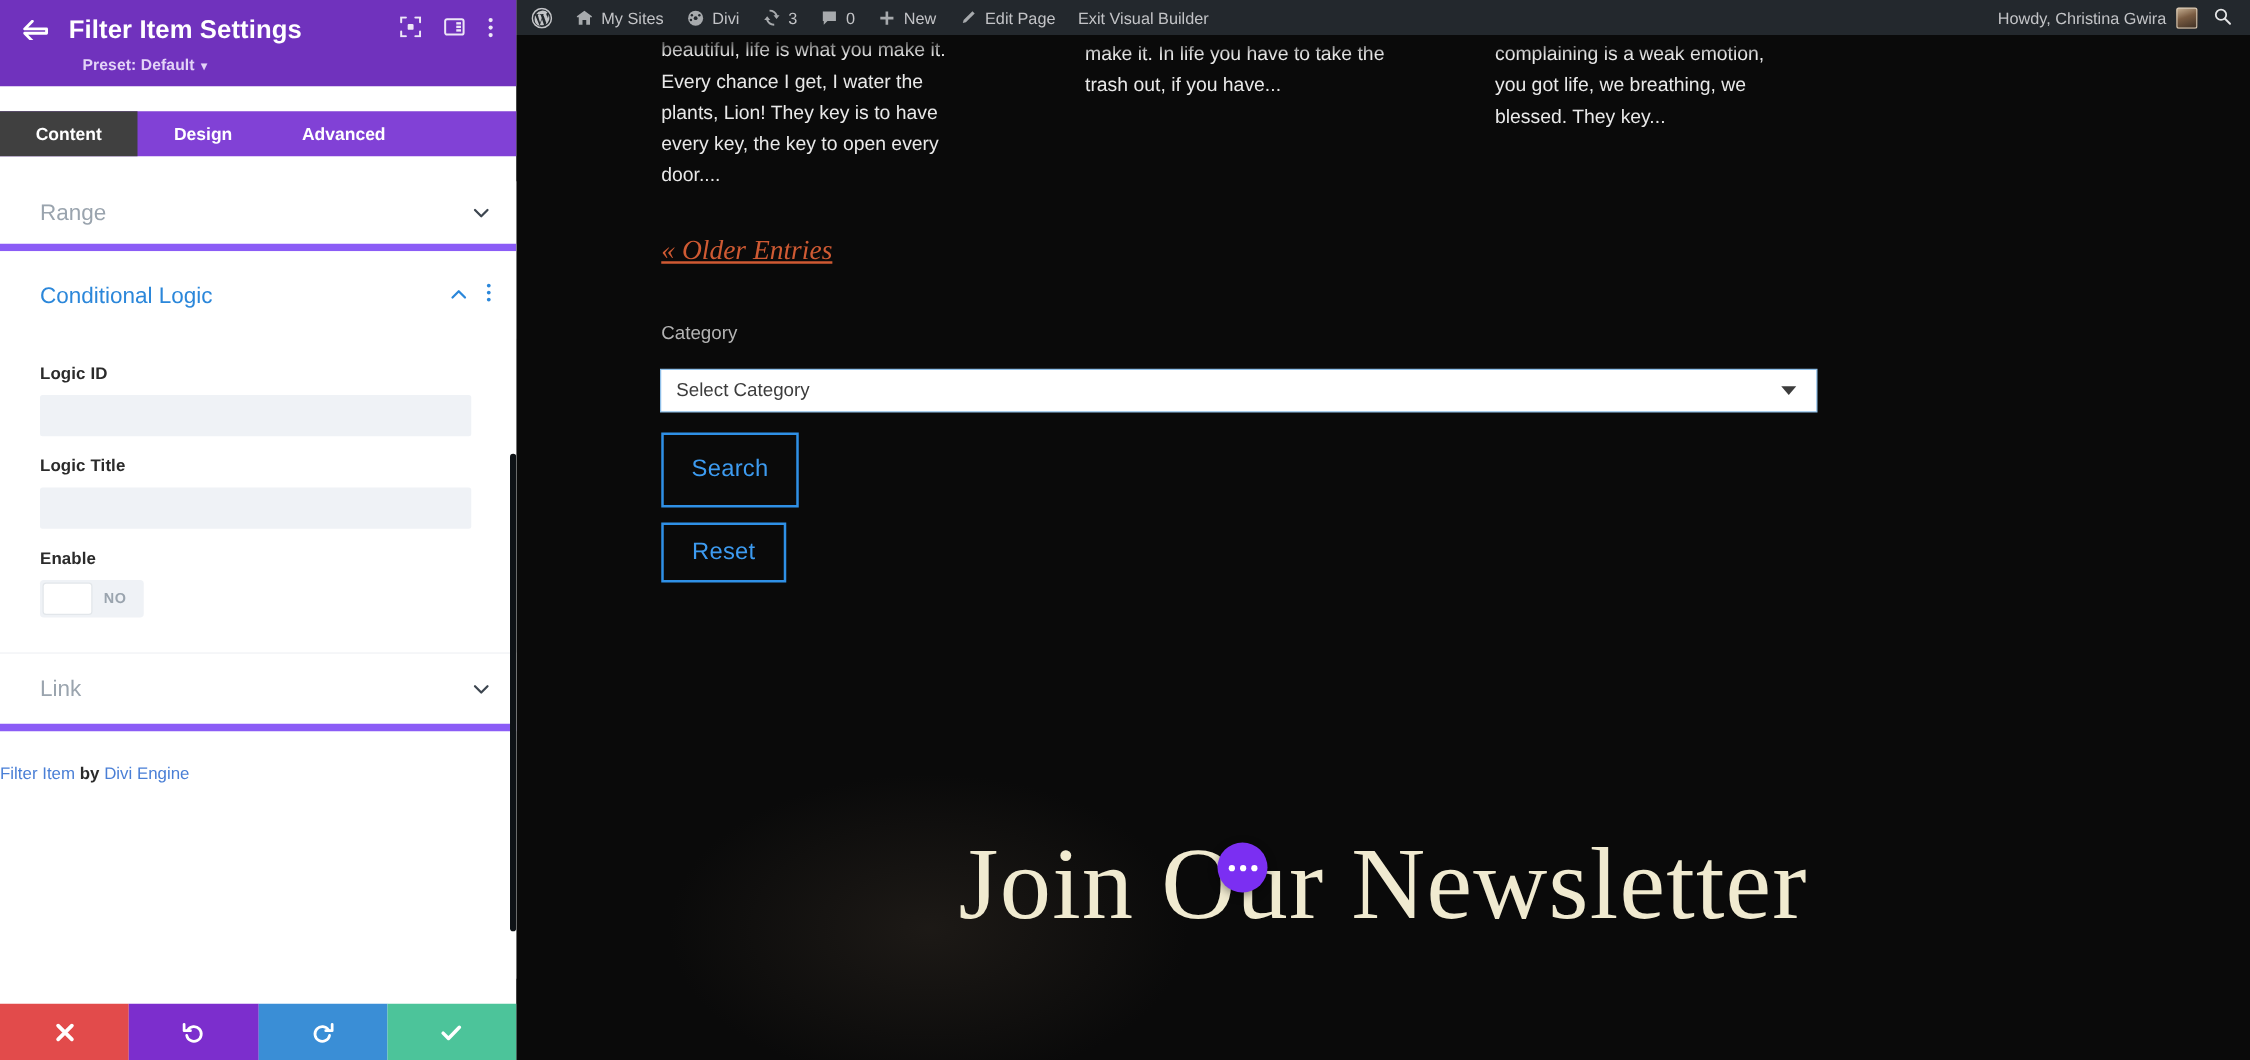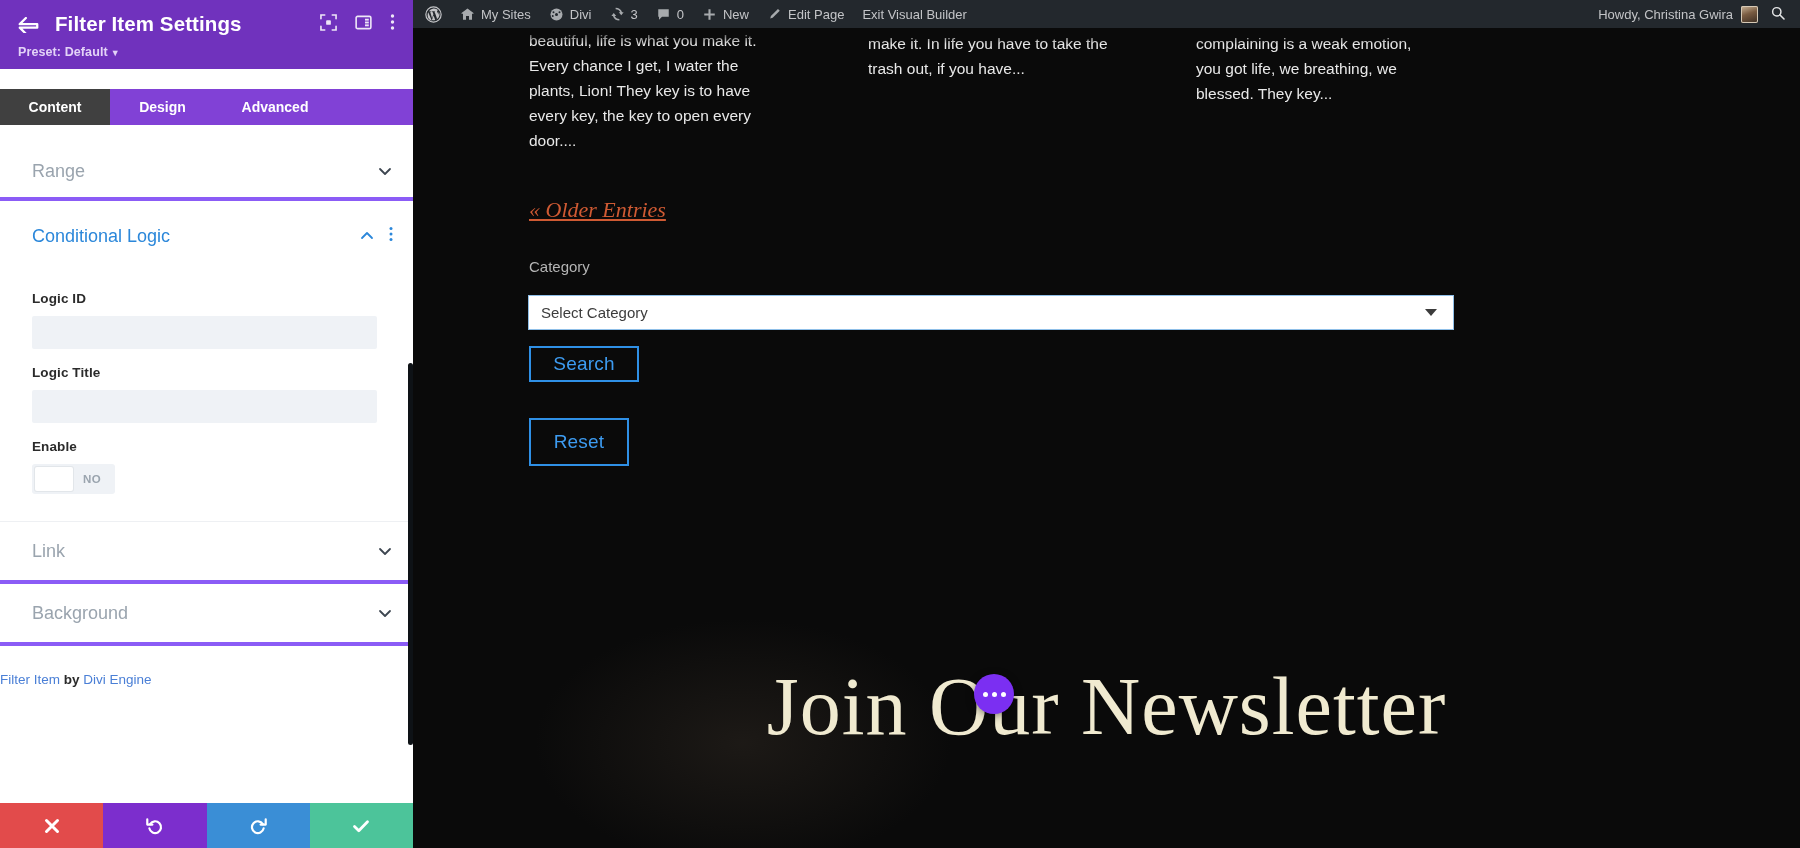--- a/index.html
+++ b/index.html
@@ -36,20 +36,21 @@
   }
   .panel-title {
     color: #fff; font-size: 20.5px; font-weight: 700;
     letter-spacing: .1px; flex: 1 1 auto; white-space: nowrap;
   }
   .header-icons { display: flex; align-items: center; gap: 18px; }
   .hicon { cursor: pointer; opacity: .88; display: block; }
   .preset-row {
     margin-top: 9px; color: #e3d3f7; font-size: 12.5px; font-weight: 700;
     letter-spacing: .1px;
+    margin-left: 48px;
   }
   .preset-row .caret { font-size: 9px; margin-left: 3px; }
 
   .tabs {
     display: flex; background: #8141d6; flex: 0 0 auto;
     height: 36px;
   }
   .tab {
     flex: 0 0 auto; color: #fff; font-size: 14px; font-weight: 600;
     display: flex; align-items: center; justify-content: center;
@@ -59,21 +60,21 @@
   .tab-1 { width: 105px; }
   .tab-2 { width: 120px; }
   .tab.active { background: #404040; }
 
   .panel-scroll {
     flex: 1 1 auto; overflow: hidden; position: relative; background: #fff;
   }
   .section-head {
     height: 56px; display: flex; align-items: center;
     padding: 0 20px 0 32px;
-    border-bottom: 4px solid #8b5cf6;
+    border-bottom: 6px solid #8b5cf6;
     cursor: pointer; background: #fff;
   }
   .section-head .stitle {
     flex: 1 1 auto; font-size: 18px; color: #9aa4ae; font-weight: 400;
   }
   .section-head.open .stitle { color: #2b87da; }
   .chev { width: 16px; height: 16px; display: block; }
   .kebab { margin-left: 14px; cursor: pointer; display: block; }
 
   .section-body { padding: 4px 32px 26px 32px; border-bottom: 1px solid #eef0f3; }
@@ -154,21 +155,21 @@
   .post-col.c1 { position: absolute; left: 116px; top: 0;  width: 248px; }
   .post-col.c2 { position: absolute; left: 455px; top: -22px; width: 250px; }
   .post-col.c3 { position: absolute; left: 783px; top: -22px; width: 240px; }
   .fade-top {
     position: absolute; left: 413px; top: 28px; right: 0; height: 16px;
     background: linear-gradient(#0a0a0a, rgba(10,10,10,0));
     z-index: 6; pointer-events: none;
   }
 
   .older-entries {
-    position: absolute; left: 116px; top: 169px;
+    position: absolute; left: 116px; top: 159px;
     color: #cf5a33; font-family: "Liberation Serif", serif;
     font-style: italic; font-size: 22px; text-decoration: underline;
     cursor: pointer; white-space: nowrap;
   }
 
   .cat-label {
     position: absolute; left: 116px; top: 230px;
     color: #b4b4b4; font-size: 15px;
   }
   .cat-select {
@@ -181,21 +182,21 @@
   .cs-arrow { width: 0; height: 0; border-left: 6px solid transparent;
               border-right: 6px solid transparent; border-top: 7px solid #3c3c3c;
               margin-right: 4px; }
 
   .dbtn {
     position: absolute; border: 2px solid #2f90e6; background: transparent;
     color: #3d9bf0; font-size: 19px; letter-spacing: .2px;
     display: flex; align-items: center; justify-content: center;
     cursor: pointer; font-family: "Liberation Sans", sans-serif;
   }
-  .btn-search { left: 116px; top: 318px; width: 110px; height: 36px; }
+  .btn-search { left: 116px; top: 318px; width: 110px; height: 60px; }
   .btn-reset  { left: 116px; top: 390px; width: 100px; height: 48px; }
 
   .newsletter {
     position: absolute; left: 0; right: 0; top: 638px;
     text-align: center; color: #f0ead0;
     font-family: "Liberation Serif", serif;
     font-size: 82px; line-height: 1; white-space: nowrap;
     letter-spacing: 1px;
   }
   .glow {
@@ -398,26 +399,20 @@
         </div>
       </div>
 
       <div class="section-head" style="height:62px;">
         <span class="stitle">Link</span>
         <svg class="chev" viewBox="0 0 16 16">
           <path d="M3 6 8 11 13 6" fill="none" stroke="#3d4650" stroke-width="1.8" stroke-linecap="round" stroke-linejoin="round"></path>
         </svg>
       </div>
 
-      <div class="section-head" style="height:62px;">
-        <span class="stitle">Background</span>
-        <svg class="chev" viewBox="0 0 16 16">
-          <path d="M3 6 8 11 13 6" fill="none" stroke="#3d4650" stroke-width="1.8" stroke-linecap="round" stroke-linejoin="round"></path>
-        </svg>
-      </div>
 
       <div class="panel-credit">
         <span style="color:#4a7fd6;">Filter Item</span>
         <span style="font-weight:700;">by</span>
         <span style="color:#4a7fd6;">Divi Engine</span>
       </div>
 
       <div class="panel-scrollbar"></div>
     </div>
 

